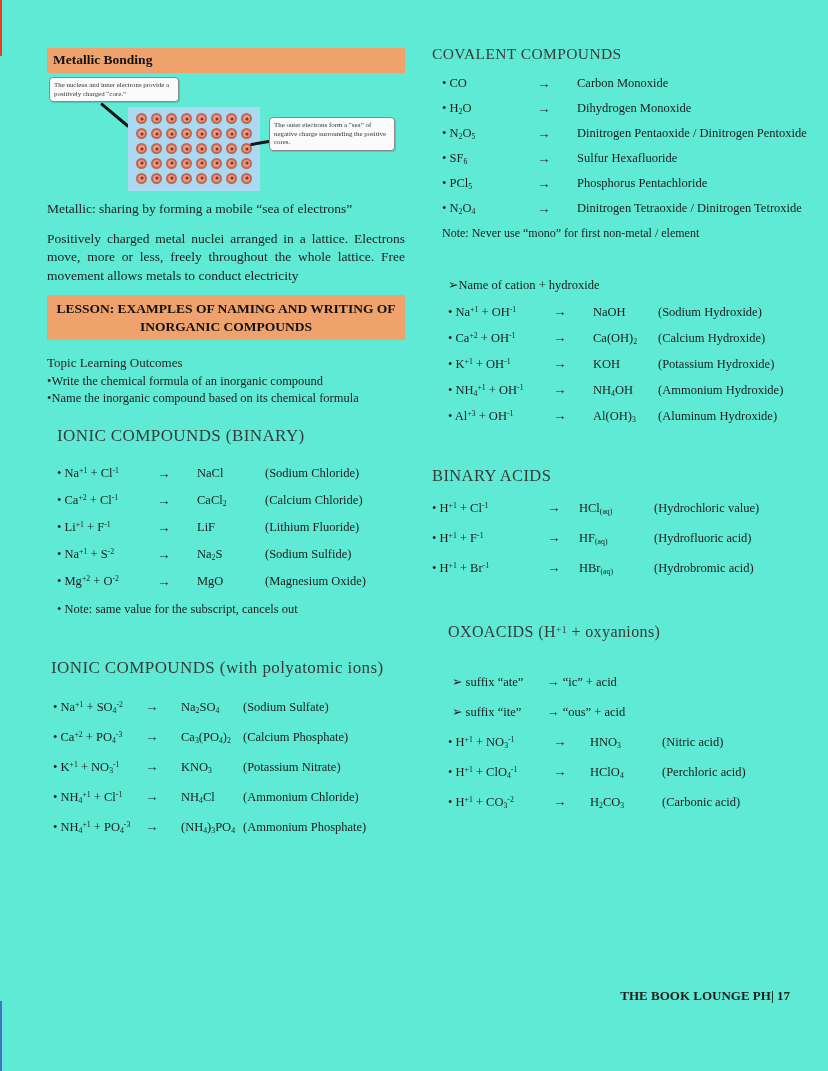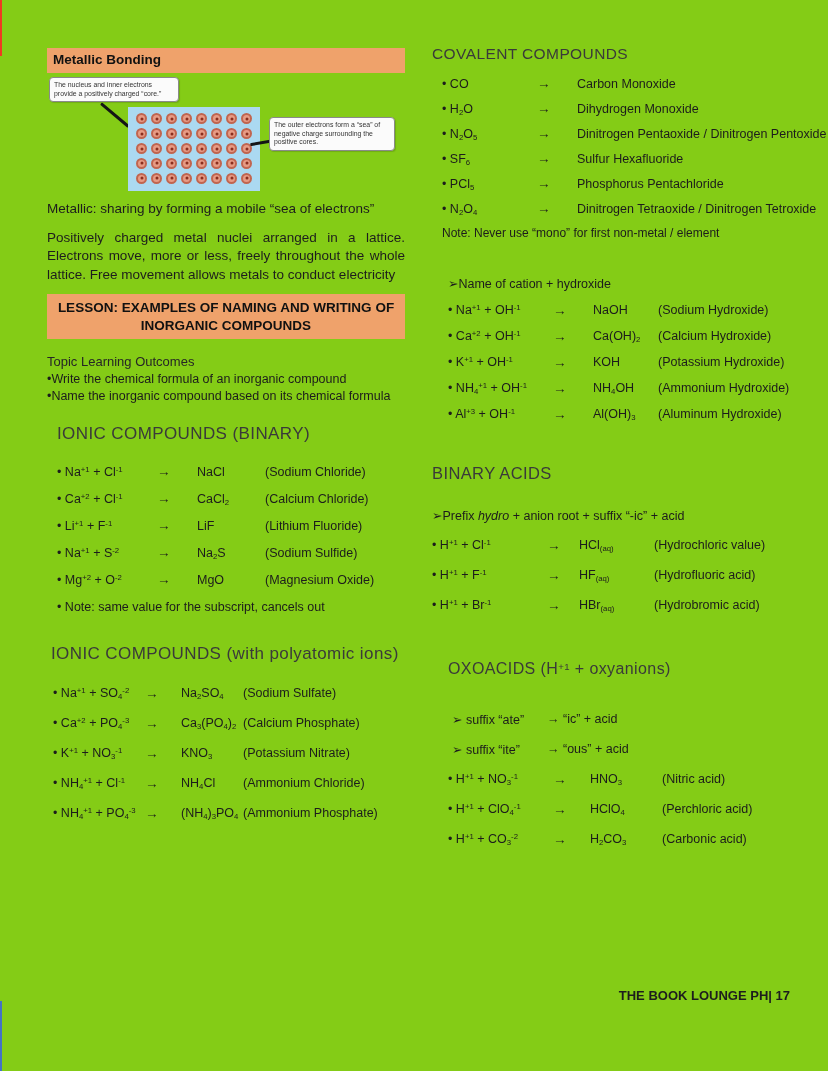--- a/index.html
+++ b/index.html
@@ -1,18 +1,18 @@
 <!DOCTYPE html>
 <html style="--accent-orange: #EFA26B; --sea-blue: #ABD9F1; --atom-fill: #E79B85; --atom-ring: #C1654F; --edge-red: #F03A22; --edge-blue: #4472C4;"><head>
 <meta charset="utf-8">
 <style>
   html,body{margin:0;padding:0;background:#ffffff;}
   .page{
-    position:relative;width:828px;height:1071px;background:#84cc16;overflow:hidden;
-    font-family:Liberation Sans, sans-serif;color:#1d1d1d;
+    position:relative;width:828px;height:1071px;background:#5eead4;overflow:hidden;
+    font-family:Liberation Serif, serif;color:#1d1d1d;
   }
   .edge{position:absolute;left:0;width:2px;}
   .edge-red{top:0;height:56px;background:var(--edge-red,#f03a22);}
   .edge-blue{bottom:0;height:70px;background:var(--edge-blue,#4472c4);}
 
   .col{position:absolute;top:0;}
   .col-left{left:47px;top:48px;width:358px;}
   .col-right{left:432px;top:45px;width:392px;}
 
   
@@ -53,21 +53,21 @@
 
   .tlo-title{margin-top:15px;font-size:13px;color:#262626;}
   .tlo-list{margin-top:2px;}
   .tlo-list .row{display:block;font-size:11.5px;line-height:1.35;color:#1d1d1d;}
 
   .sec-h{
     margin:0;font-weight:400;color:#3a3a3a;letter-spacing:0.4px;font-size:17px;
   }
   .sec-h sup{font-size:0.6em;line-height:0;position:relative;top:-0.45em;vertical-align:baseline;}
   .mt-sec1{margin-top:19px;padding-left:10px;}
-  .mt-sec2{margin-top:30px;padding-left:4px;}
+  .mt-sec2{margin-top:41px;padding-left:4px;}
 
   .rows{margin-top:14px;}
   .rows .row{display:grid;align-items:center;}
   .cell{font-size:12.5px;color:#1c1c1c;white-space:nowrap;}
   .c-arrow{font-weight:bold;font-size:13.5px;}
   .cell sup{font-size:0.62em;line-height:0;position:relative;top:-0.5em;vertical-align:baseline;}
   .cell sub{font-size:0.62em;line-height:0;position:relative;top:0.3em;vertical-align:baseline;}
 
   .g-binary{padding-left:10px;}
   .g-binary .row{grid-template-columns:100px 40px 68px 1fr;height:27px;}
@@ -309,21 +309,20 @@
             <span class="cell c-reactants">• Al<sup>+3</sup> + OH<sup>-1</sup></span>
             <span class="cell c-arrow">→</span>
             <span class="cell c-product">Al(OH)<sub>3</sub></span>
             <span class="cell c-name">(Aluminum Hydroxide)</span>
           </div>
         </div>
     </div>
 
     <div class="block-acids">
       <h2 class="sec-h" style="font-size:16.5px">BINARY ACIDS</h2>
-      <div class="rule-line">➢Prefix <i>hydro</i> + anion root + suffix “-ic” + acid</div>
       <div class="rows g-acids">
           <div class="row">
             <span class="cell c-reactants">• H<sup>+1</sup> + Cl<sup>-1</sup></span>
             <span class="cell c-arrow">→</span>
             <span class="cell c-product">HCl<sub>(aq)</sub></span>
             <span class="cell c-name">(Hydrochloric value)</span>
           </div>
           <div class="row">
             <span class="cell c-reactants">• H<sup>+1</sup> + F<sup>-1</sup></span>
             <span class="cell c-arrow">→</span>

